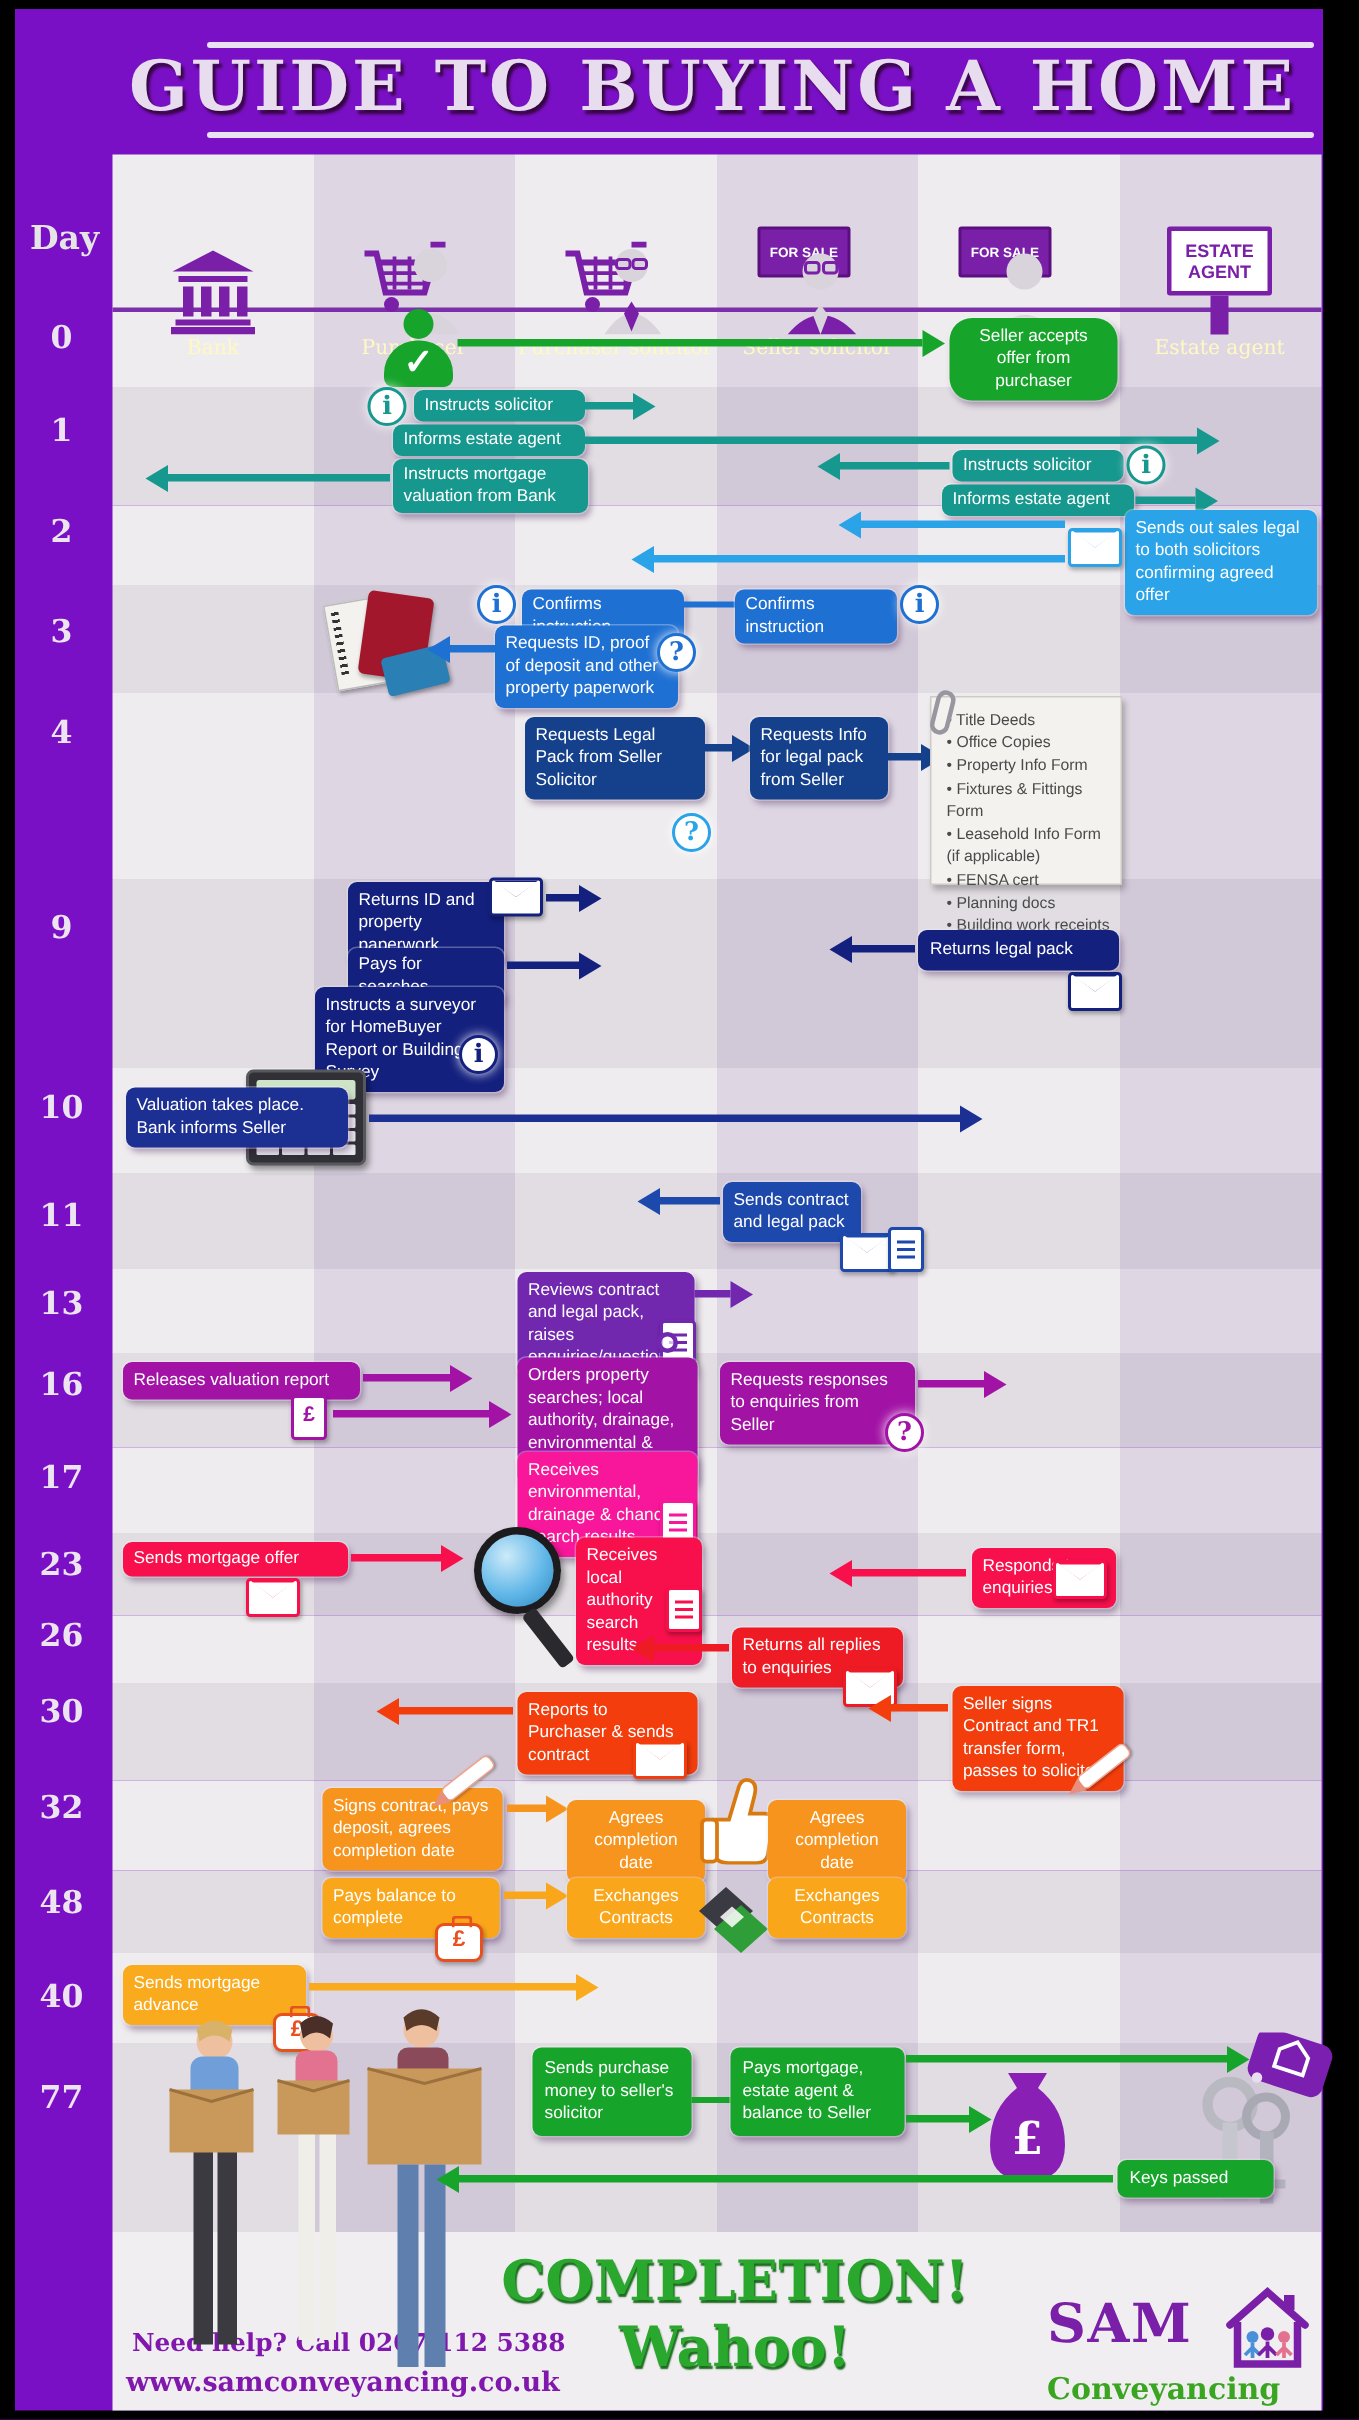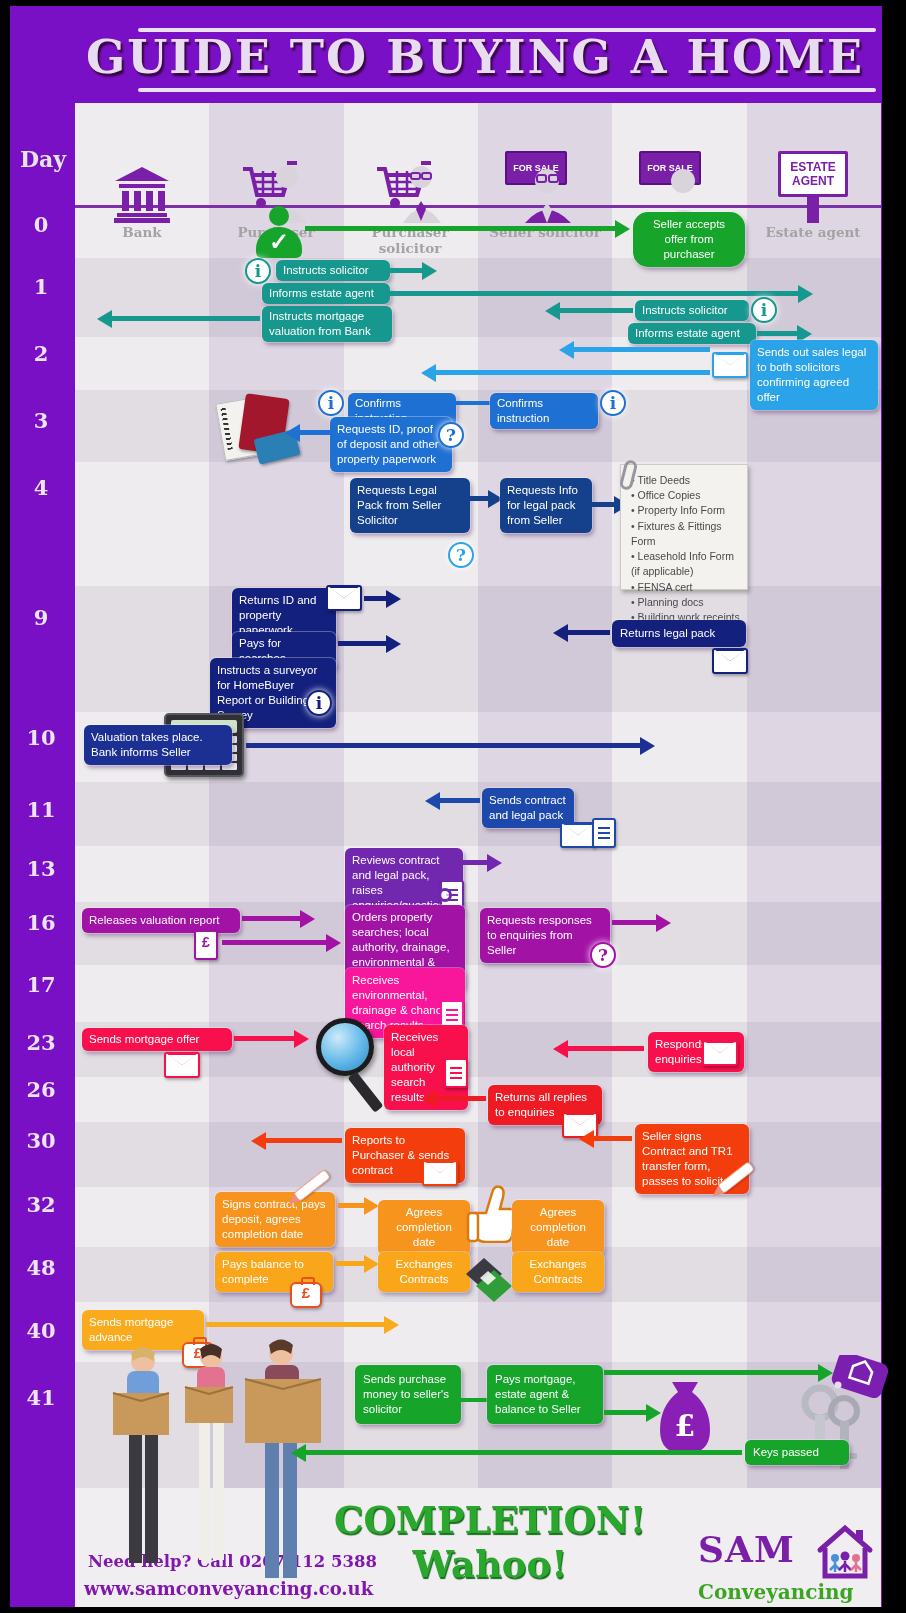--- a/index.html
+++ b/index.html
@@ -12,22 +12,22 @@
            color:#e7ddee; text-shadow:2px 3px 2px #35063f; }
   .day-head { position:absolute; left:14px; top:146px; width:58px; text-align:center;
               font-family:"DejaVu Serif", serif; font-weight:bold; font-size:22px; color:#e5e5e5; }
   .daynum { position:absolute; left:10px; width:62px; text-align:center;
             font-family:"DejaVu Serif", serif; font-weight:bold; font-size:21px; color:#ece4f0; }
   .row { position:absolute; left:75px; width:806px; }
   .row.light { background:repeating-linear-gradient(90deg,#efecef 0 134.33px,#ded7e3 134.33px 268.66px); }
   .row.dark  { background:repeating-linear-gradient(90deg,#e1dde2 0 134.33px,#d2c9d8 134.33px 268.66px); }
   .hdr-sep { position:absolute; left:75px; top:205px; width:806px; height:3px; background:#7b2fa8; }
   .colhead { position:absolute; top:103px; width:134px; text-align:center;margin-top:48px; }
-  .colhead .lbl { margin-top:2px; font-family:"DejaVu Serif", serif; font-weight:bold;
-                  font-size:13.5px; color:#a3a3a3; line-height:1.15; }
+  .colhead .lbl { margin-top:2px; font-family:"DejaVu Serif", serif; font-weight:normal;
+                  font-size:13.5px; color:#fef9c3; line-height:1.15; }
   .colicon { height:72px; display:flex; align-items:flex-end; justify-content:center; }
   
   .ev { position:absolute; color:#fff; font-size:11.5px; line-height:1.3; padding:5px 7px;
         border-radius:6px; box-shadow:0 0 0 1px rgba(255,255,255,.3), 2px 3px 4px rgba(50,10,70,.35); }
   .tc { text-align:center; }
   .bg-green{background:#17a42b} .bg-teal{background:#16988e} .bg-sky{background:#2aa3e9}
   .bg-blue{background:#1e70d3} .bg-navy4{background:#15418c} .bg-navy9{background:#14207e}
   .bg-navy10{background:#1c2f92} .bg-blue11{background:#1d49ac} .bg-purp{background:#7127ae}
   .bg-mag{background:#a213a5} .bg-pink{background:#f8179b} .bg-red23{background:#f8104c}
   .bg-red26{background:#ee1b24} .bg-or30{background:#f33d0d} .bg-or32{background:#f7941e}
@@ -157,21 +157,21 @@
   <div class="daynum" style="top:797px;">11</div>
   <div class="daynum" style="top:856px;">13</div>
   <div class="daynum" style="top:910px;">16</div>
   <div class="daynum" style="top:972px;">17</div>
   <div class="daynum" style="top:1030px;">23</div>
   <div class="daynum" style="top:1077px;">26</div>
   <div class="daynum" style="top:1128px;">30</div>
   <div class="daynum" style="top:1192px;">32</div>
   <div class="daynum" style="top:1255px;">48</div>
   <div class="daynum" style="top:1318px;">40</div>
-  <div class="daynum" style="top:1385px;">41</div>
+  <div class="daynum" style="top:1385px;">77</div>
 
   <div class="colhead" style="left:75px;">
     <div class="colicon">
       <svg width="62" height="58" viewBox="0 0 62 58">
           <polygon points="31,2 58,16 4,16" fill="#7a1fa8"></polygon>
           <rect x="8" y="19" width="46" height="4" fill="#7a1fa8"></rect>
           <rect x="11" y="26" width="7" height="20" fill="#7a1fa8"></rect>
           <rect x="23" y="26" width="7" height="20" fill="#7a1fa8"></rect>
           <rect x="35" y="26" width="7" height="20" fill="#7a1fa8"></rect>
           <rect x="47" y="26" width="7" height="20" fill="#7a1fa8"></rect>

